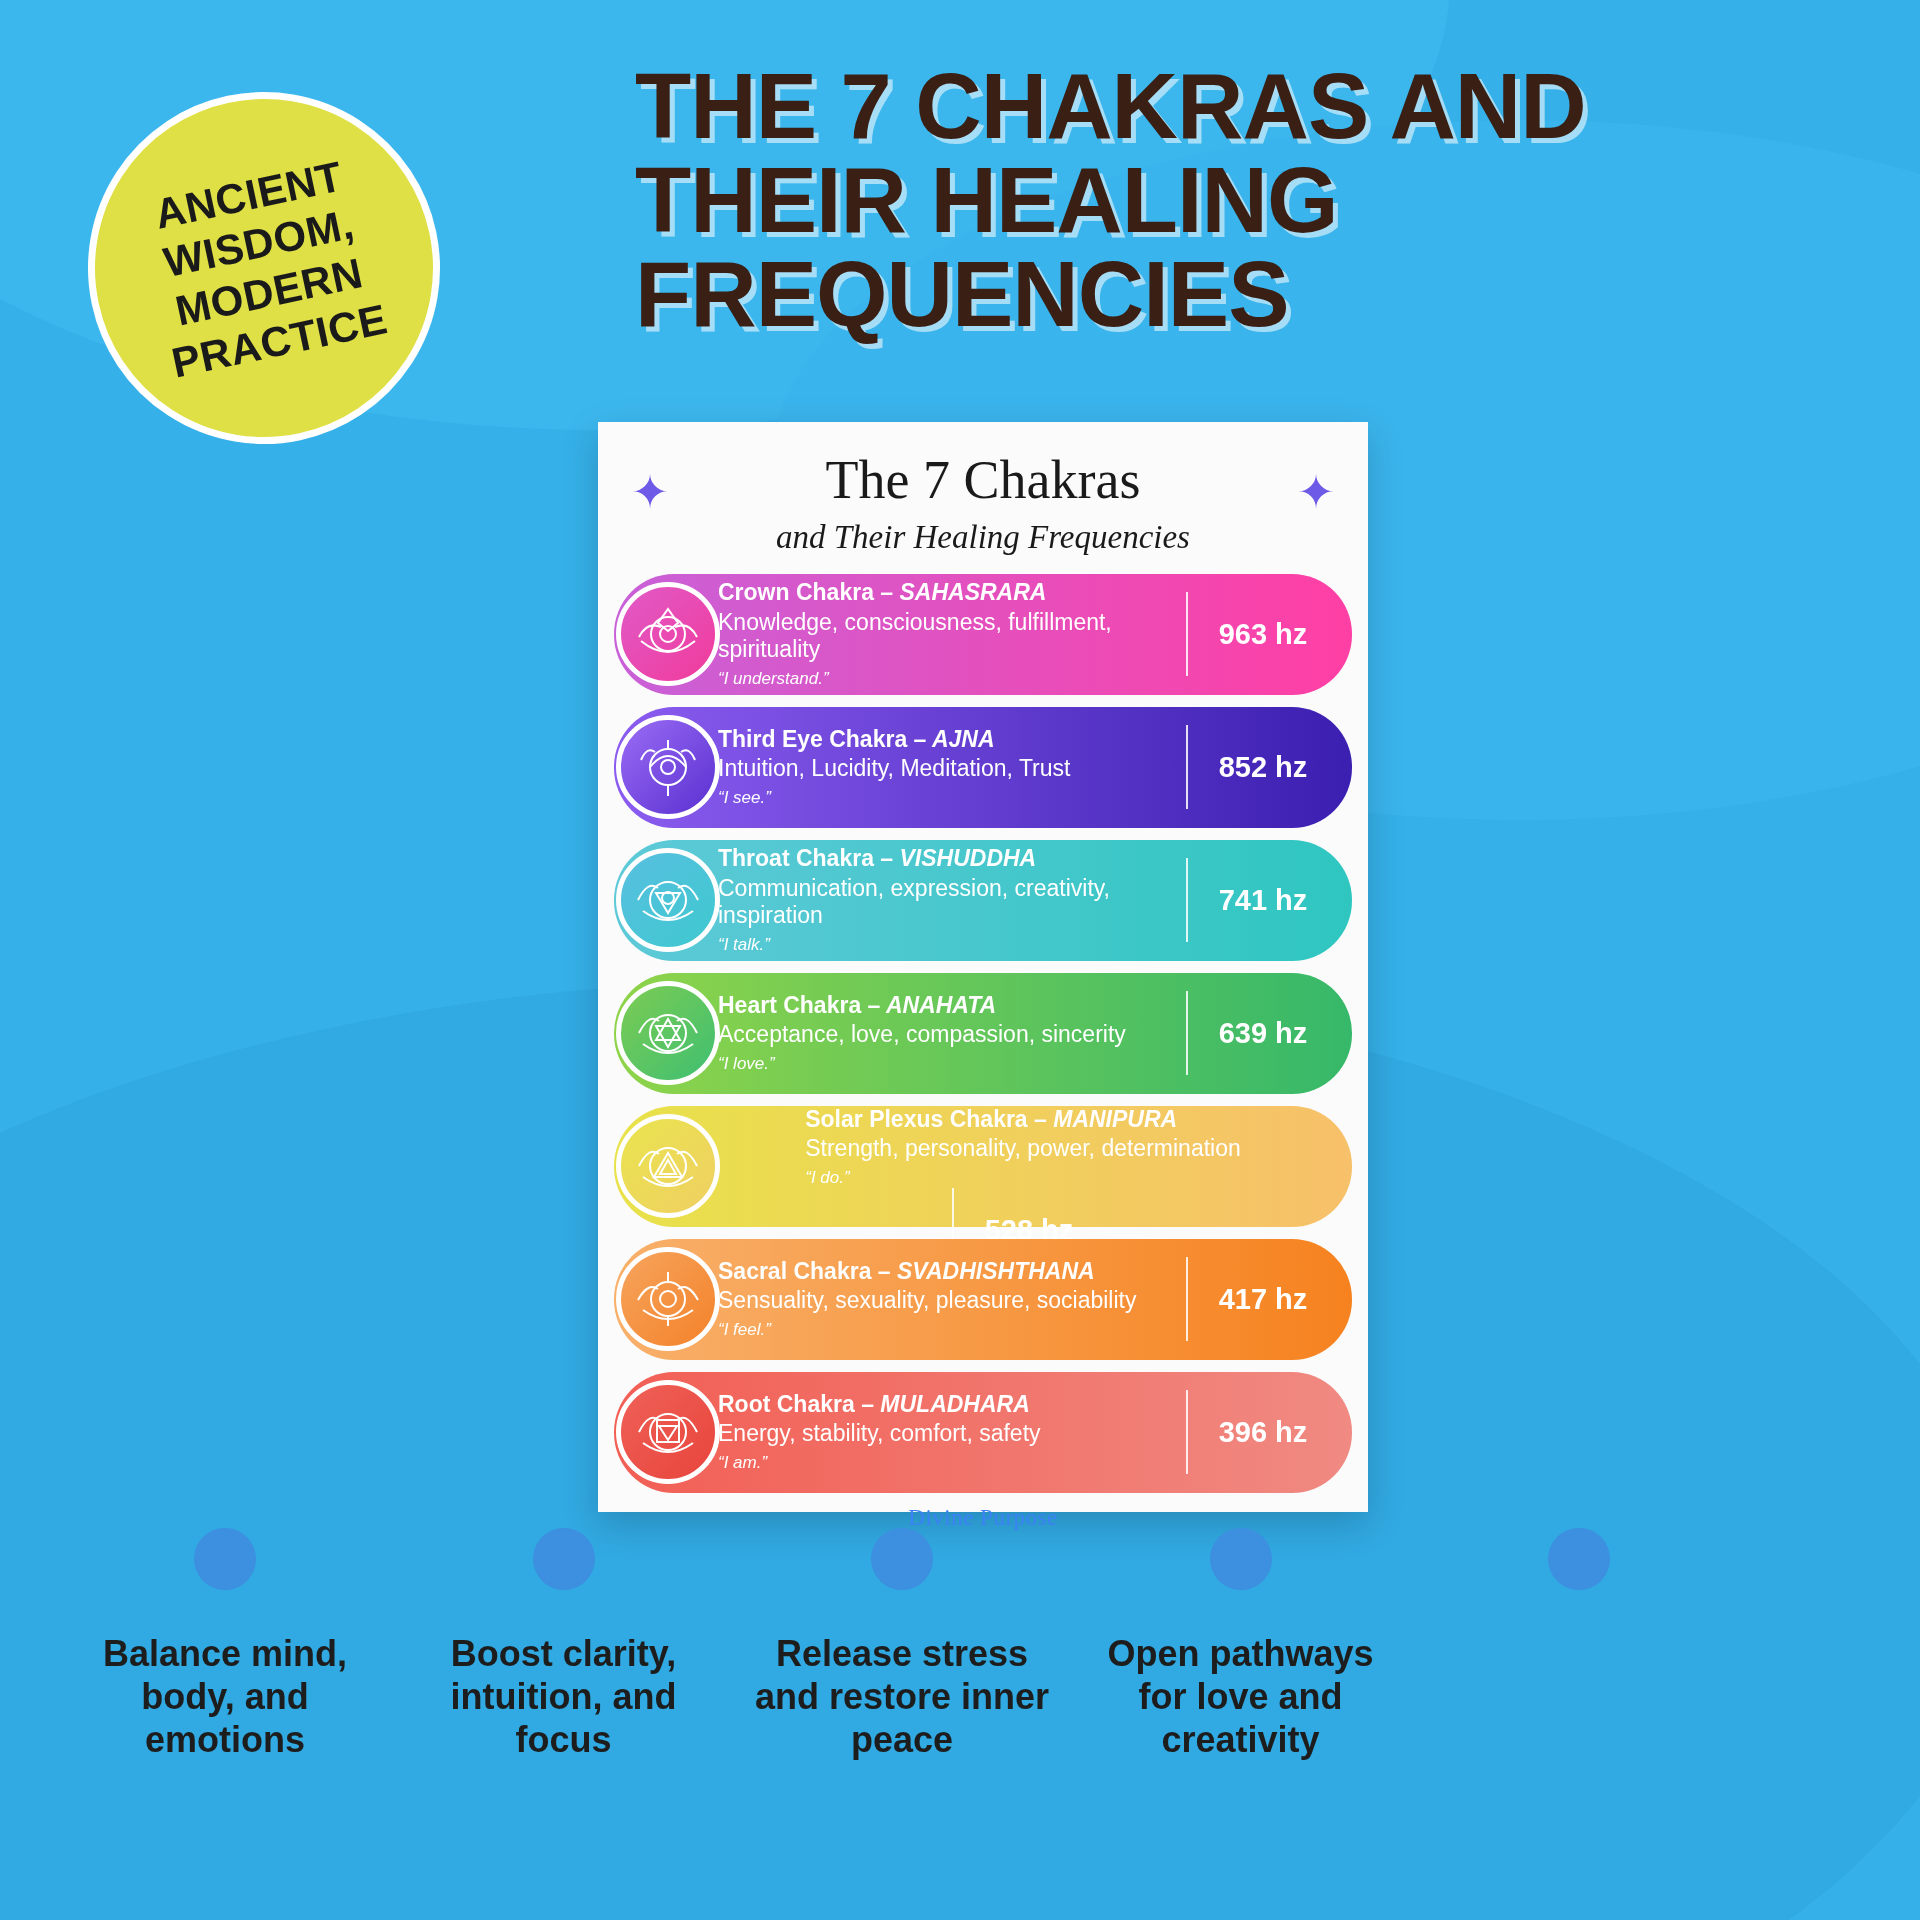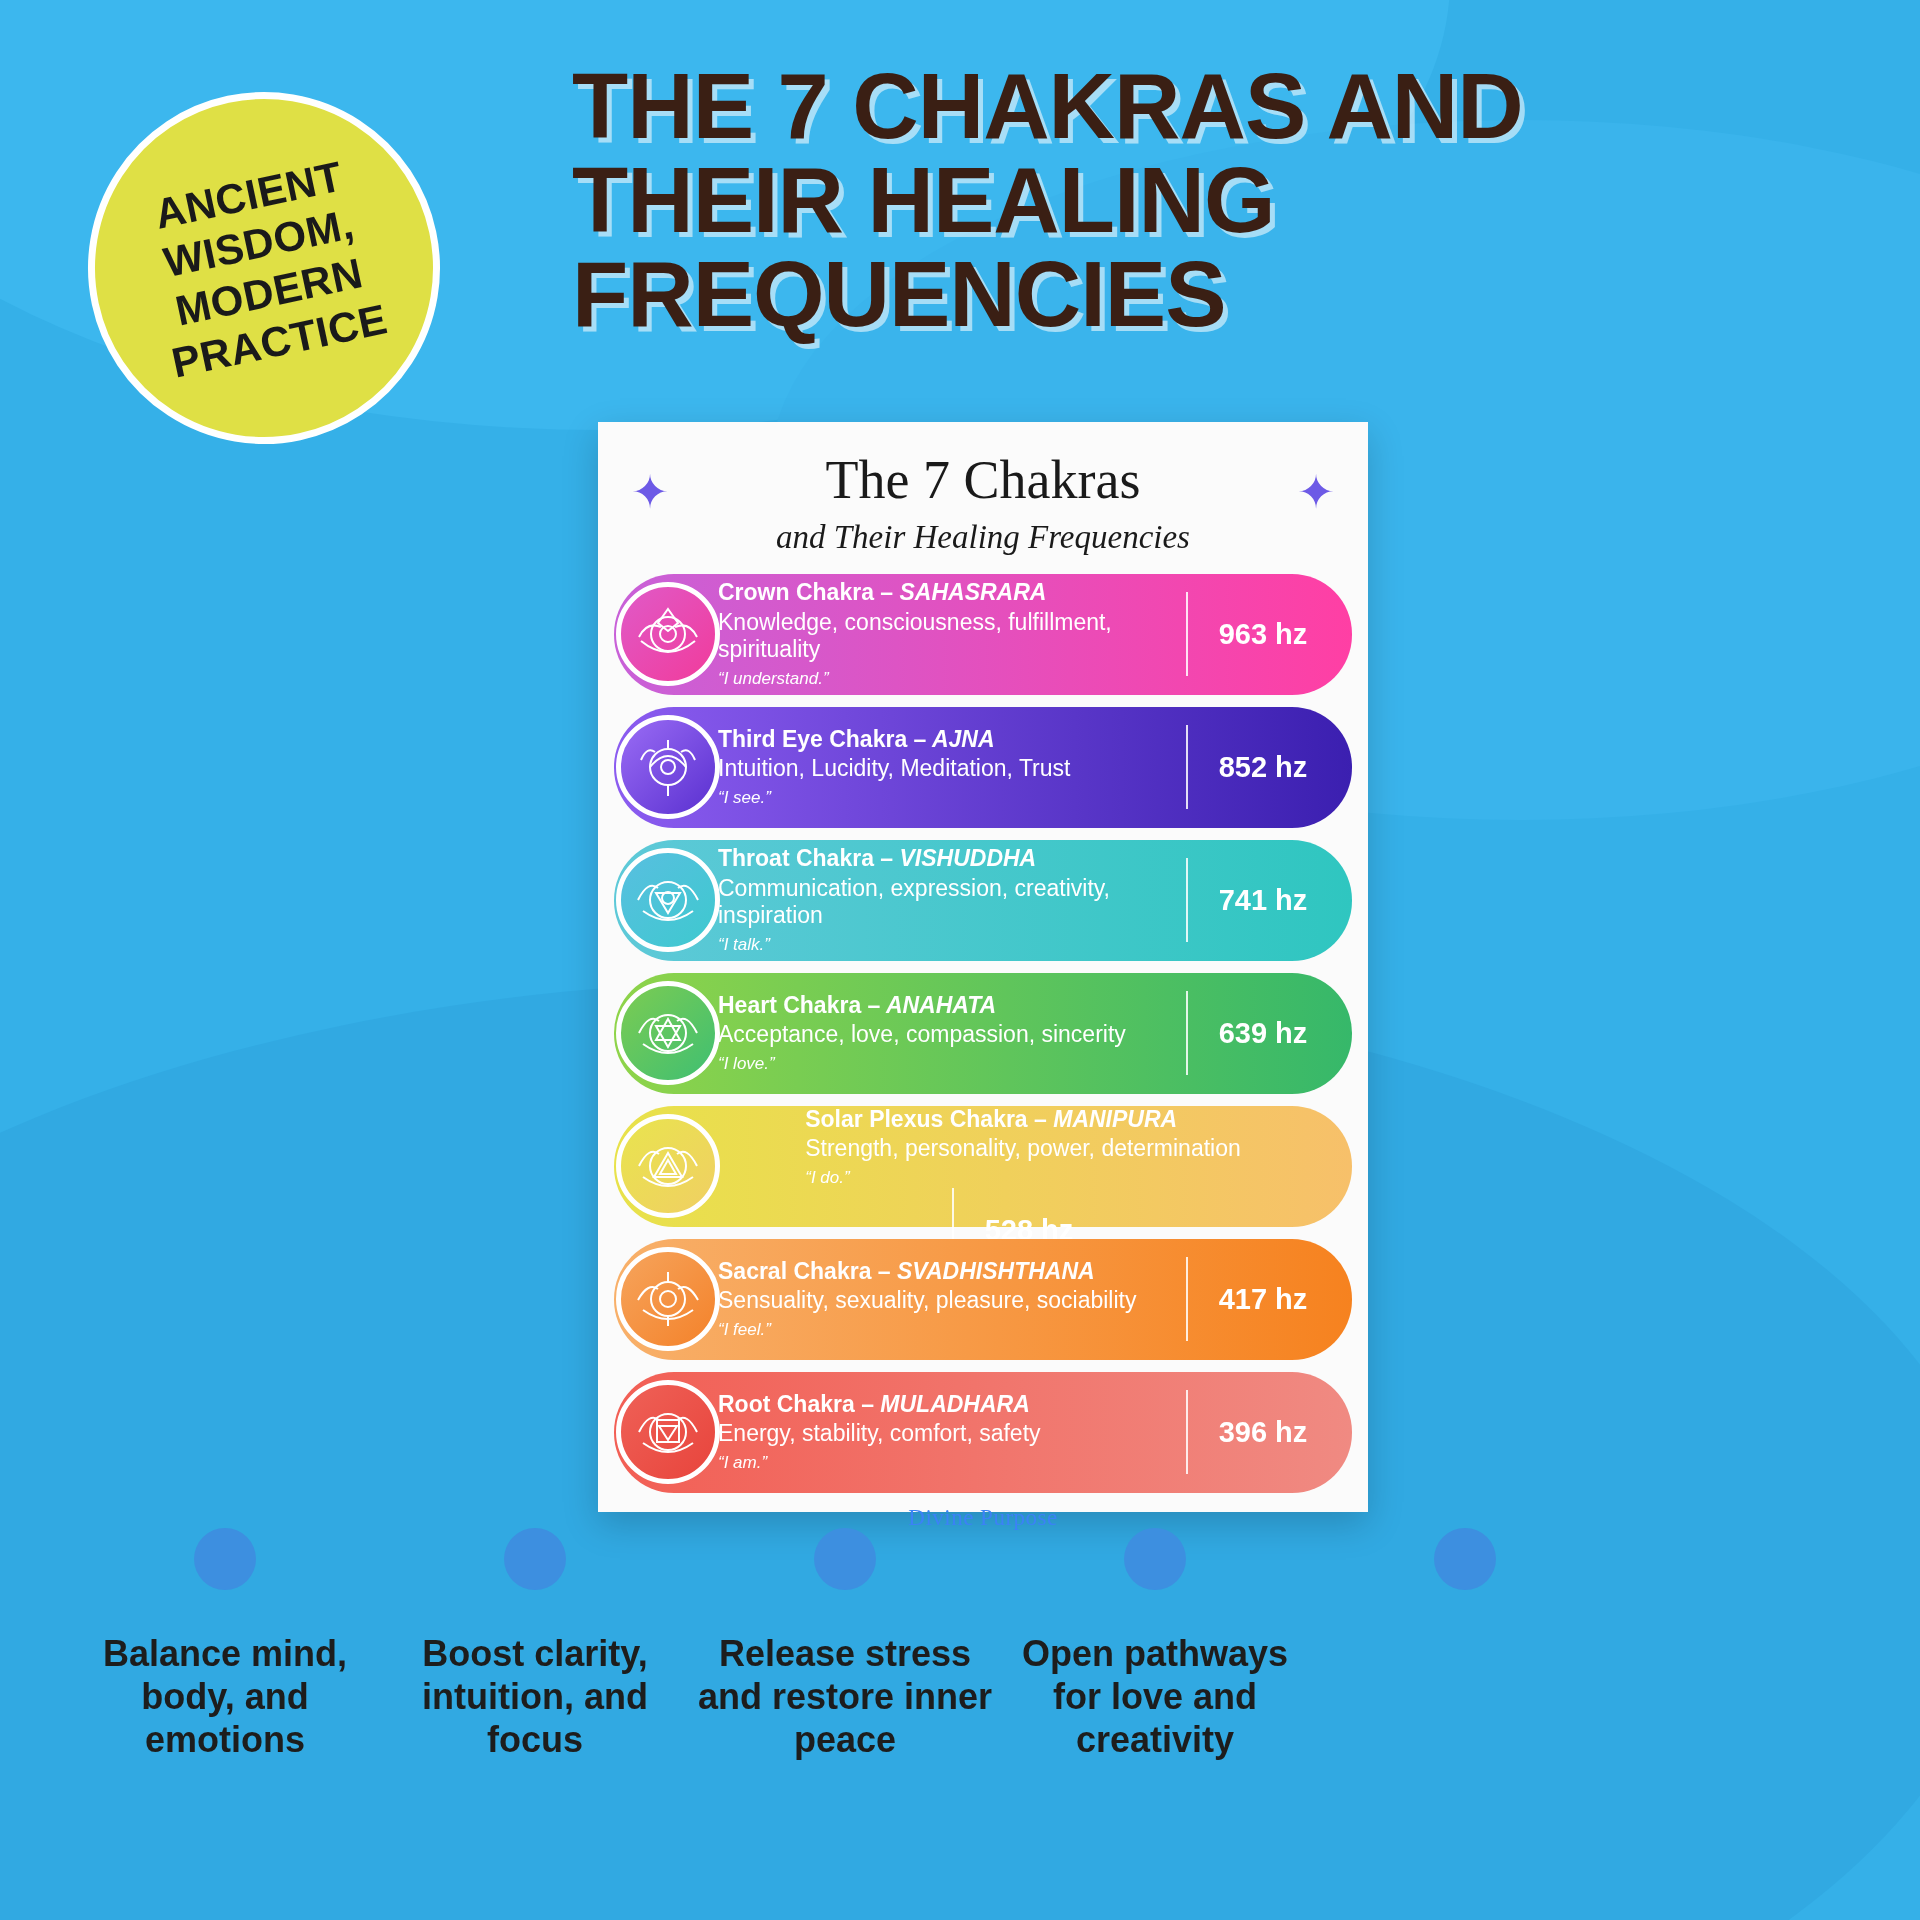--- a/index.html
+++ b/index.html
@@ -52,21 +52,21 @@
     font-weight: 800;
     font-size: 42px;
     line-height: 1.18;
     letter-spacing: 0.5px;
     color: #1a1a1a;
   }
 
   
   .headline {
     position: absolute;
-    left: 572px; top: 60px;
+    left: 635px; top: 60px;
     width: 1180px;
     font-weight: 800;
     font-size: 92px;
     line-height: 1.02;
     letter-spacing: -1px;
     color: #3a1f14;
     text-shadow: 5px 5px 0 rgba(255,255,255,0.55);
     text-transform: uppercase;
   }
 
@@ -178,20 +178,21 @@
     color: #3b82f6;
     letter-spacing: 0.5px;
   }
 
   
   .benefits {
     position: absolute;
     left: 0; top: 1528px;
     width: 1804px;
     display: flex;
+    justify-content: space-between;
     padding: 0 70px;
   }
   .benefit {
     width: 310px;
     text-align: center;
   }
   .dot {
     width: 62px; height: 62px;
     border-radius: 50%;
     background: #3d8fe0;

